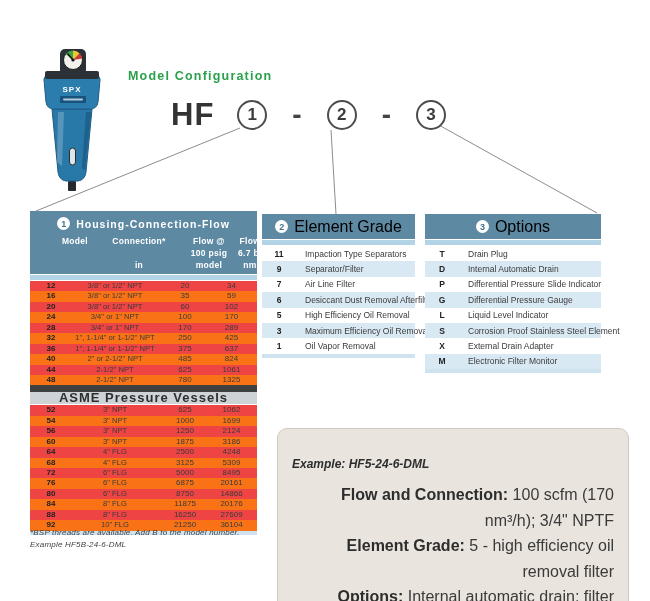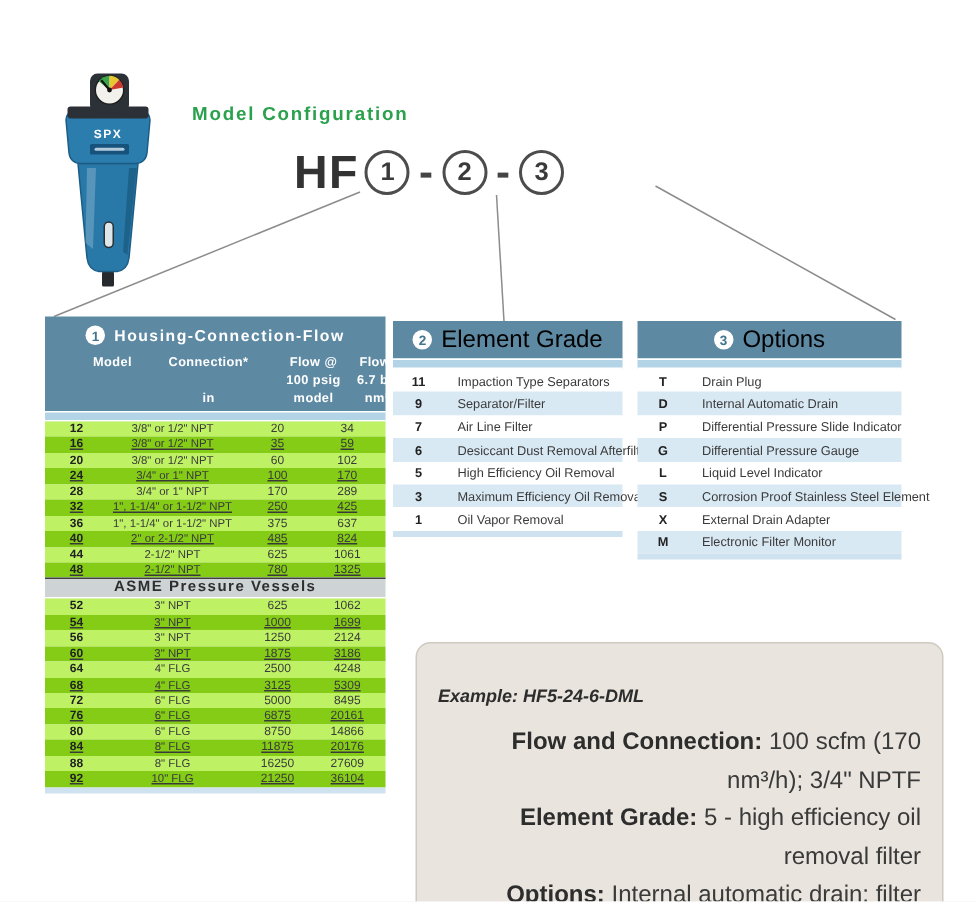--- a/index.html
+++ b/index.html
@@ -8,21 +8,21 @@
   .connectors{position:absolute;left:0;top:0;width:650px;height:601px;pointer-events:none;}
 
   
   .product{position:absolute;left:36px;top:46px;width:72px;height:148px;}
 
   
   .model-config-title{position:absolute;left:112px;top:69px;font-size:12.5px;font-weight:bold;
         color:#2aa14c;letter-spacing:1.2px;margin-left:16px;}
 
   
-  .model-row{position:absolute;left:196px;top:96px;display:flex;align-items:center;gap:4px;height:38px;}
+  .model-row{position:absolute;left:171px;top:96px;display:flex;align-items:center;gap:23px;height:38px;}
   .hf{font-size:31px;font-weight:bold;color:#333;letter-spacing:1px;}
   .numcircle-big{width:26px;height:26px;border:2px solid #4c4c4c;border-radius:50%;background:#fff;
         font-size:17px;font-weight:bold;color:#3a3a3a;display:flex;align-items:center;justify-content:center;}
   .dash{font-size:28px;font-weight:bold;color:#444;line-height:10px;margin:0 2px;}
 
   
   .thead{background:#5d89a3;}
   .ttitle{display:flex;align-items:center;justify-content:center;gap:6px;}
   .ttitle .tname{color:#fff;font-weight:bold;font-size:10.5px;letter-spacing:1px;}
   .numcircle-sm{width:13px;height:13px;border-radius:50%;background:#fff;color:#41748e;
@@ -32,27 +32,27 @@
   .alt{background:#d9e9f4;}
 
   
   .table1{position:absolute;left:30px;top:211px;width:227px;}
   .table1 .thead{padding:6px 3px 3px;}
   .table1 .ttitle{margin-bottom:5px;}
   .tcols{display:grid;grid-template-columns:36px 92px 48px 45px;margin-left:24px;}
   .tcol div{height:12px;line-height:12px;font-size:8.5px;font-weight:bold;color:#fff;
         text-align:center;letter-spacing:0.3px;}
   .t1row{display:grid;grid-template-columns:36px 92px 48px 45px;height:10.45px;line-height:10.45px;
-        font-size:8px;color:#3a3a3a;padding:0 3px;background:#bef264;}
-  .t1row.alt{background:#84cc16;text-decoration:underline;}
+        font-size:8px;color:#3a3a3a;padding:0 3px;background:#ef4444;}
+  .t1row.alt{background:#f97316;}
   .t1row .cell{text-align:center;white-space:nowrap;}
   .t1row .model{font-weight:bold;color:#222;}
   .t1row .conn{font-size:7.6px;}
-  .asme{height:12px;line-height:12px;background:#ced3d6;text-align:center;font-size:10px;
-        font-weight:bold;color:#2e2e2e;letter-spacing:1px;border-top:1px solid #404040;border-bottom:1px solid #fff;}
+  .asme{height:12px;line-height:12px;background:#ced3d6;text-align:center;font-size:13px;
+        font-weight:bold;color:#2e2e2e;letter-spacing:1px;border-top:7px solid #404040;border-bottom:1px solid #fff;}
 
   
   .table2{position:absolute;left:262px;top:214px;width:153px;}
   .table3{position:absolute;left:425px;top:214px;width:176px;}
   .thead2{height:25px;display:flex;align-items:center;justify-content:center;gap:6px;background:#5d89a3;}
   .row2{display:flex;align-items:center;height:15.4px;font-size:8.5px;color:#3a3a3a;background:#fff;}
   .row2.alt{background:#d9e9f4;}
   .row2 .code{width:34px;text-align:center;font-weight:bold;color:#222;flex:0 0 34px;}
   .row2 .label{margin-left:9px;white-space:nowrap;}
 
@@ -393,20 +393,24 @@
         </div>
 
         <div class="row2 alt">
           <div class="code">M</div>
           <div class="label">Electronic Filter Monitor</div>
         </div>
       </div>
     <div class="strip-bottom"></div>
   </div>
 
+  <div class="footnote">
+    <div>*BSP threads are available. Add B to the model number.</div>
+    <div>Example HF5B-24-6-DML</div>
+  </div>
 
   <div class="example">
     <div class="ex-title">Example: HF5-24-6-DML</div>
     <div class="ex-line">
       <span class="ex-label">Flow and Connection:</span><span> 100 scfm (170 nm³/h); 3/4" NPTF</span>
     </div>
     <div class="ex-line">
       <span class="ex-label">Element Grade:</span><span> 5 - high efficiency oil removal filter</span>
     </div>
     <div class="ex-line">

